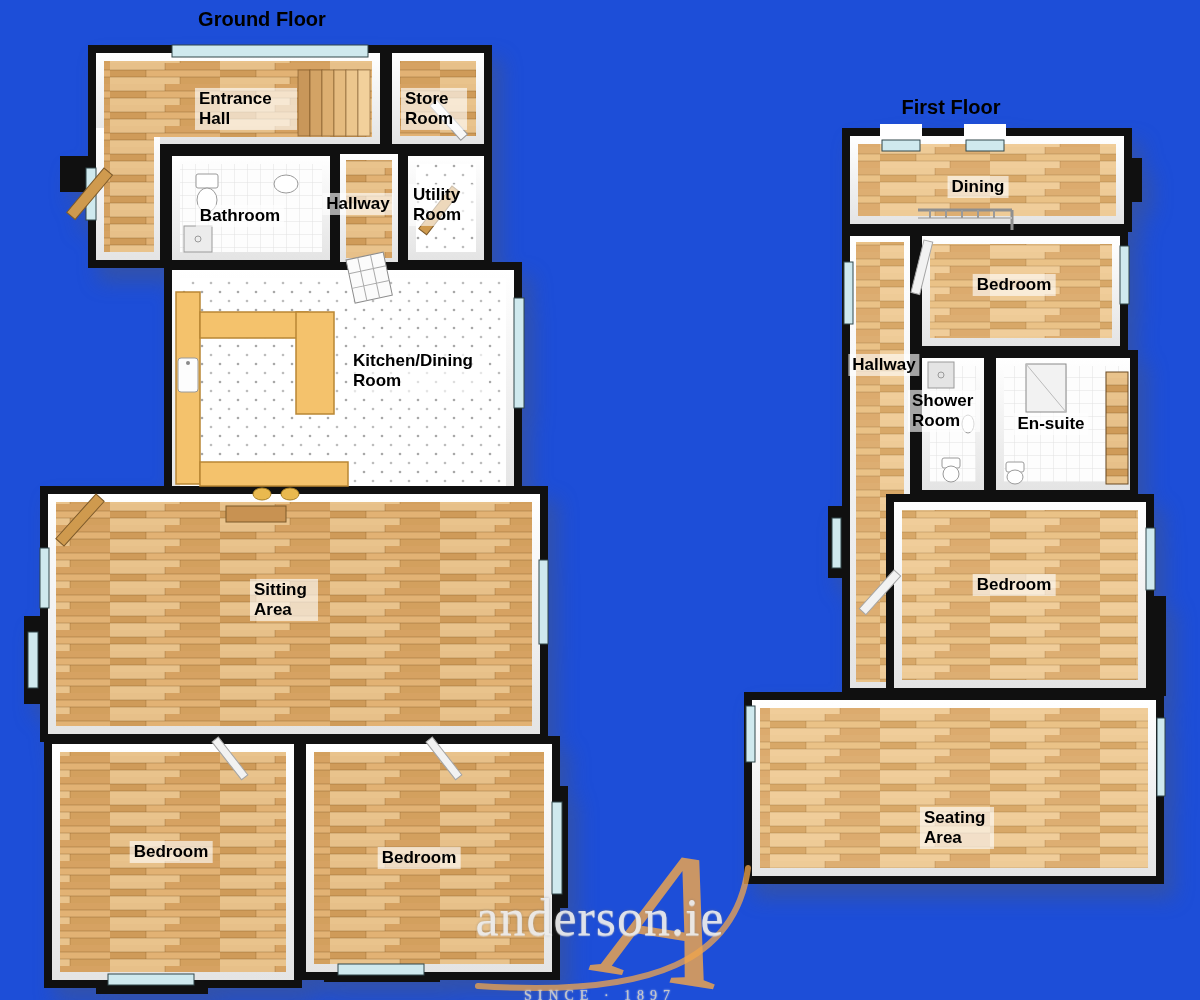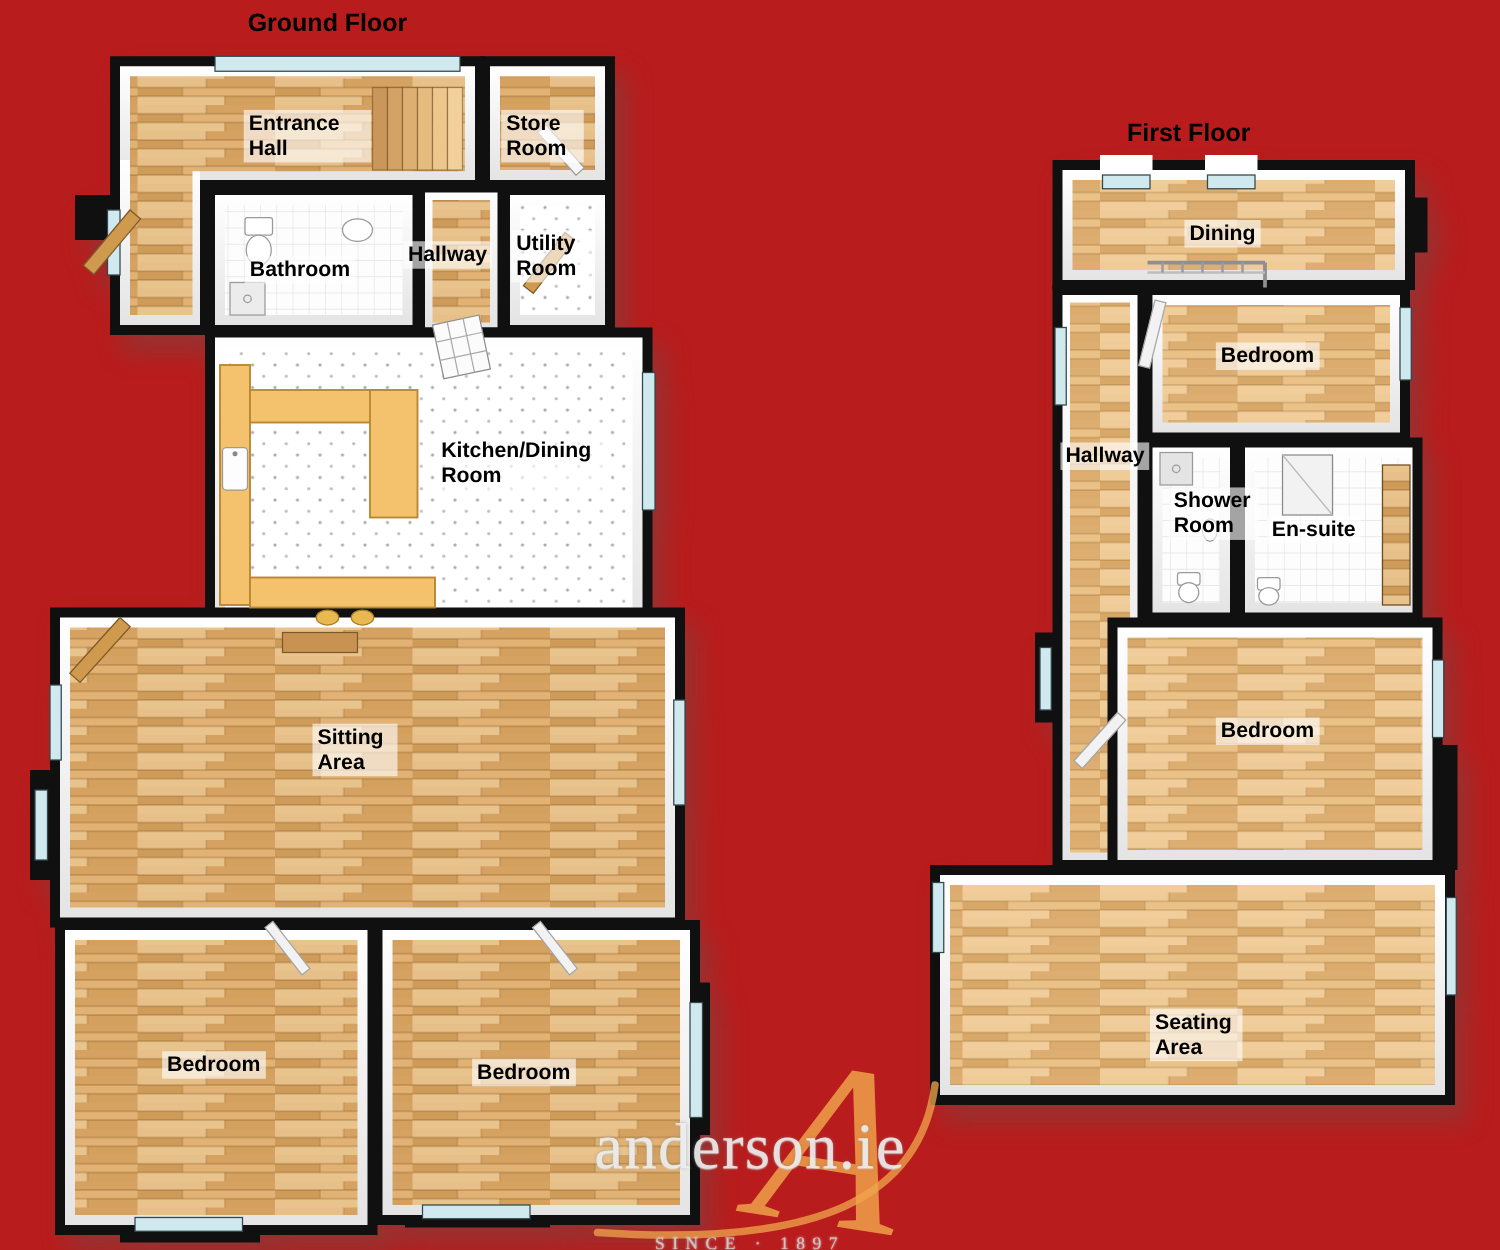--- a/index.html
+++ b/index.html
@@ -1,18 +1,18 @@
 <!DOCTYPE html>
 <html><head>
 <meta charset="utf-8">
 <style>
   html,body{margin:0;padding:0;}
   body{width:1200px;height:1000px;background:#ffffff;overflow:hidden;
        font-family:"Liberation Sans",sans-serif;}
-  #stage{position:relative;width:1200px;height:1000px;background:#b91c1c;}
+  #stage{position:relative;width:1200px;height:1000px;background:#1d4ed8;}
   #plan-svg{position:absolute;left:0;top:0;
             filter:drop-shadow(10px 14px 10px rgba(90,90,90,.35));}
   .floor-title{position:absolute;transform:translate(-50%,-50%);
     font-weight:bold;font-size:20px;color:#000;white-space:nowrap;}
   .lbl{position:absolute;transform:translate(-50%,-50%);
     font-weight:bold;font-size:17px;line-height:1.18;color:#000;
     background:rgba(255,255,255,.62);padding:1px 4px;text-align:left;}
   .lbl.nw{white-space:nowrap;}
   
   #watermark{position:absolute;left:440px;top:840px;width:320px;height:160px;
@@ -321,21 +321,21 @@
 <div class="lbl nw" style="left:358px;top:204px">Hallway</div>
 <div class="lbl" style="left:441px;top:205px;width:56px">Utility Room</div>
 <div class="lbl" style="left:419px;top:371px;width:132px">Kitchen/Dining Room</div>
 <div class="lbl" style="left:284px;top:600px;width:60px">Sitting Area</div>
 <div class="lbl nw" style="left:171px;top:852px">Bedroom</div>
 <div class="lbl nw" style="left:419px;top:858px">Bedroom</div>
 
 <div class="lbl nw" style="left:978px;top:187px">Dining</div>
 <div class="lbl nw" style="left:1014px;top:285px">Bedroom</div>
 <div class="lbl nw" style="left:884px;top:365px">Hallway</div>
-<div class="lbl" style="left:971px;top:411px;width:64px">Shower Room</div>
+<div class="lbl" style="left:944px;top:411px;width:64px">Shower Room</div>
 <div class="lbl nw" style="left:1051px;top:424px">En-suite</div>
 <div class="lbl nw" style="left:1014px;top:585px">Bedroom</div>
 <div class="lbl" style="left:957px;top:828px;width:66px">Seating Area</div>
 
 <div id="watermark">
   <svg id="wm-swash" width="320" height="160" viewBox="0 0 320 160">
     <path d="M308 28 C 296 118, 216 158, 38 146" fill="none" stroke="#f0a64c" stroke-width="6" stroke-linecap="round" opacity="0.75"></path>
   </svg>
   <div class="wm-monogram" style="color: rgb(240, 166, 76);">A</div>
   <div class="wm-brand" style="color: rgb(237, 237, 237);">anderson.ie</div>

